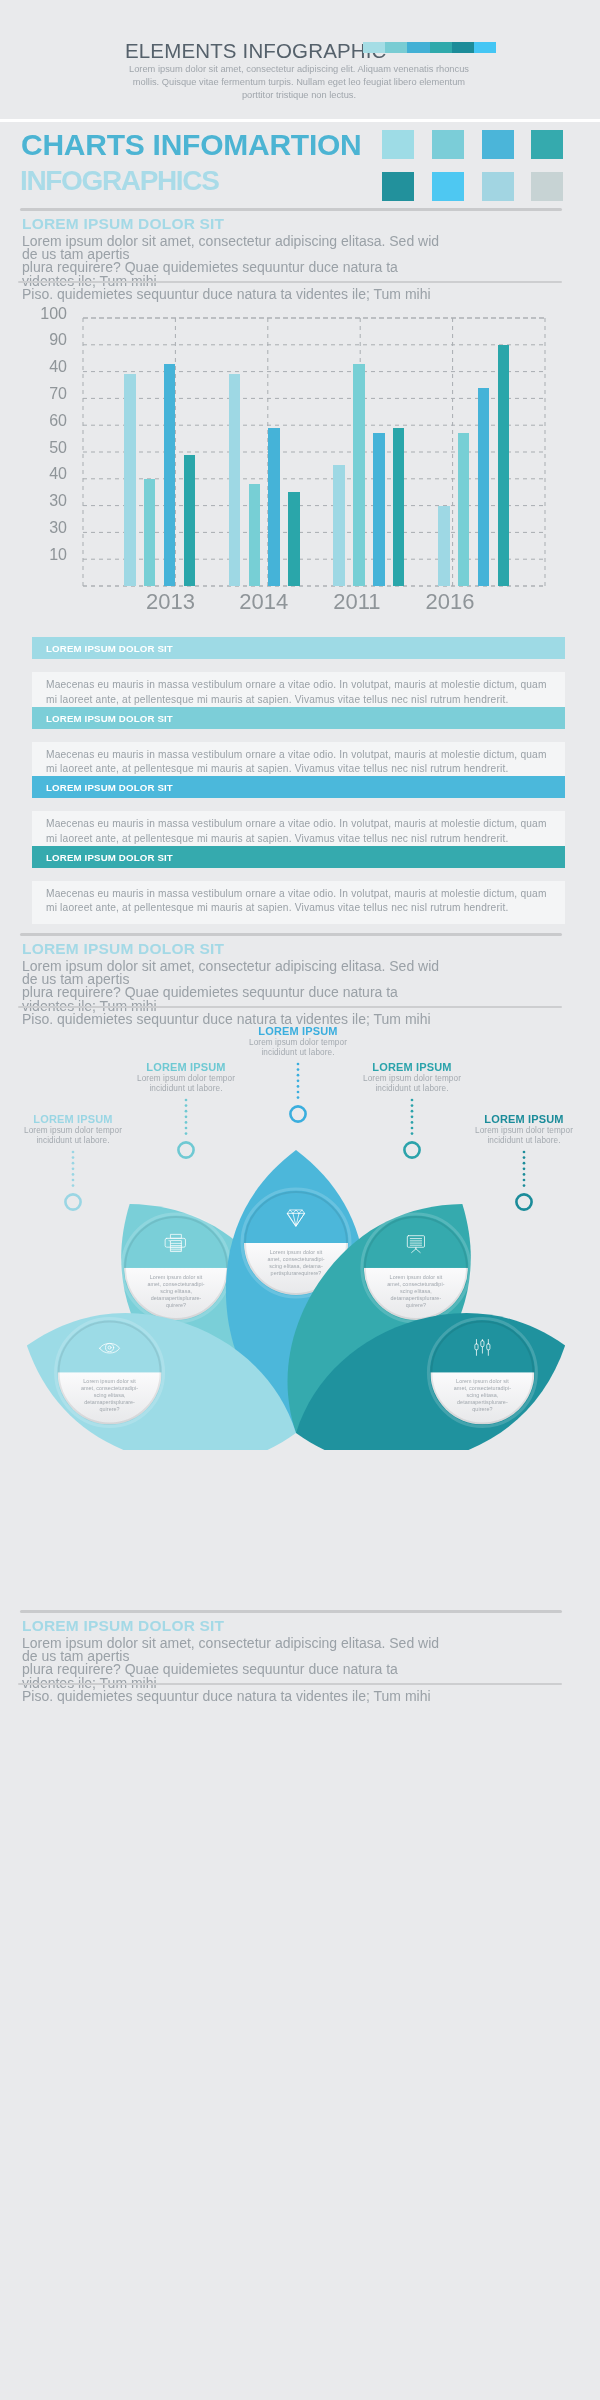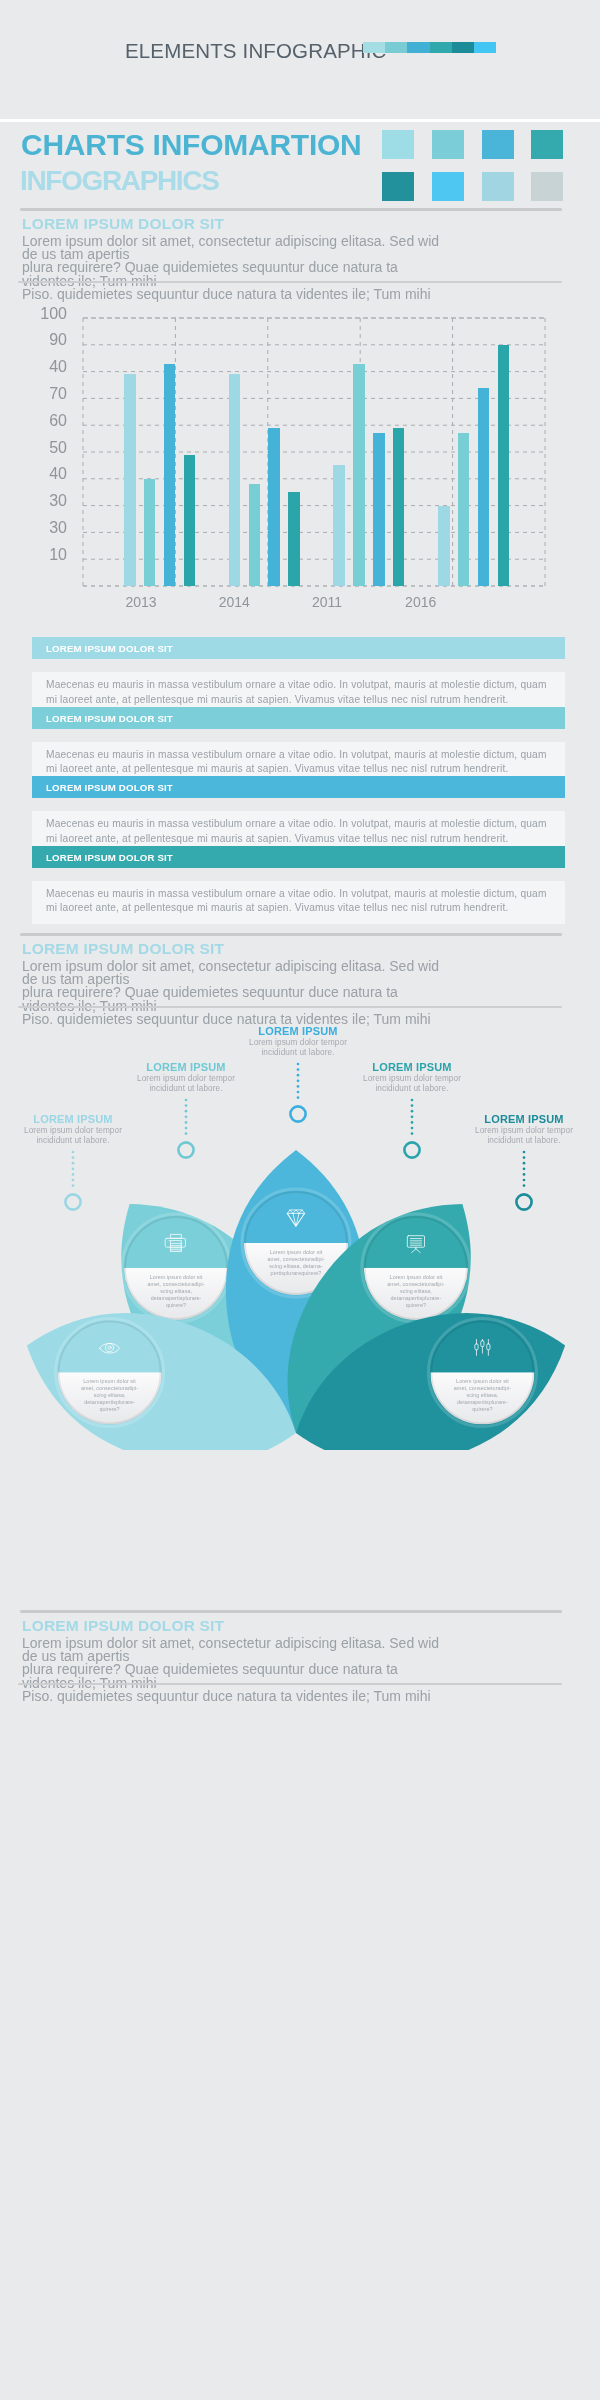--- a/index.html
+++ b/index.html
@@ -21,21 +21,21 @@
   .sw{position:absolute;width:32px;height:29px;}
 
   
   .divider{position:absolute;height:4px;border-radius:2px;background:#c9cacc;}
   .sec-title{position:absolute;font-size:15.5px;font-weight:bold;color:#a4d9e6;letter-spacing:0.2px;white-space:nowrap;line-height:15px;}
   .sec-body{position:absolute;font-size:14px;line-height:13.2px;color:#9aa1a7;white-space:pre-line;}
 
   
   .chart{position:absolute;left:0;top:0;width:600px;height:2400px;}
   .ytick{position:absolute;text-align:right;font-size:16px;color:#8f9599;line-height:16px;font-weight:300;}
-  .xlabel{position:absolute;font-size:14px;color:#8f9599;line-height:22px;font-weight:300;}
+  .xlabel{position:absolute;text-align:center;font-size:22px;color:#8f9599;line-height:22px;font-weight:300;}
   .bar{position:absolute;}
 
   
   .ib{position:absolute;left:32px;width:533px;}
   .ib-head{position:absolute;left:0;top:0;width:533px;height:22px;}
   .ib-head span{position:absolute;left:14px;top:6px;font-size:9.7px;font-weight:bold;color:#ffffff;letter-spacing:0.15px;}
   .ib-body{position:absolute;left:0;top:35px;width:533px;height:43px;background:#f4f5f6;}
   .ib-body span{position:absolute;left:14px;top:6px;width:512px;font-size:10.2px;line-height:14.5px;color:#9aa1a7;white-space:pre-line;letter-spacing:0.18px;}
 
   
@@ -52,20 +52,21 @@
   <div class="topbar">
     <div class="eh-title">ELEMENTS INFOGRAPHIC</div>
     <div class="eh-strip">
         <i style="background: rgb(165, 221, 229);"></i>
         <i style="background: rgb(121, 204, 211);"></i>
         <i style="background: rgb(66, 176, 213);"></i>
         <i style="background: rgb(47, 169, 171);"></i>
         <i style="background: rgb(28, 140, 153);"></i>
         <i style="background: rgb(68, 198, 244);"></i>
       </div>
+    <div class="eh-sub">Lorem ipsum dolor sit amet, consectetur adipiscing elit. Aliquam venenatis rhoncus mollis. Quisque vitae fermentum turpis. Nullam eget leo feugiat libero elementum porttitor tristique non lectus.</div>
   </div>
   <div class="topbar-sep"></div>
 
   <div class="titleblock">
     <div class="t-charts">CHARTS INFOMARTION</div>
     <div class="t-info">INFOGRAPHICS</div>
     <div id="swatches">
         <div class="sw" style="left: 382px; top: 130px; background: rgb(158, 220, 230);"></div>
         <div class="sw" style="left: 432px; top: 130px; background: rgb(123, 205, 216);"></div>
         <div class="sw" style="left: 482px; top: 130px; background: rgb(75, 181, 217);"></div>

